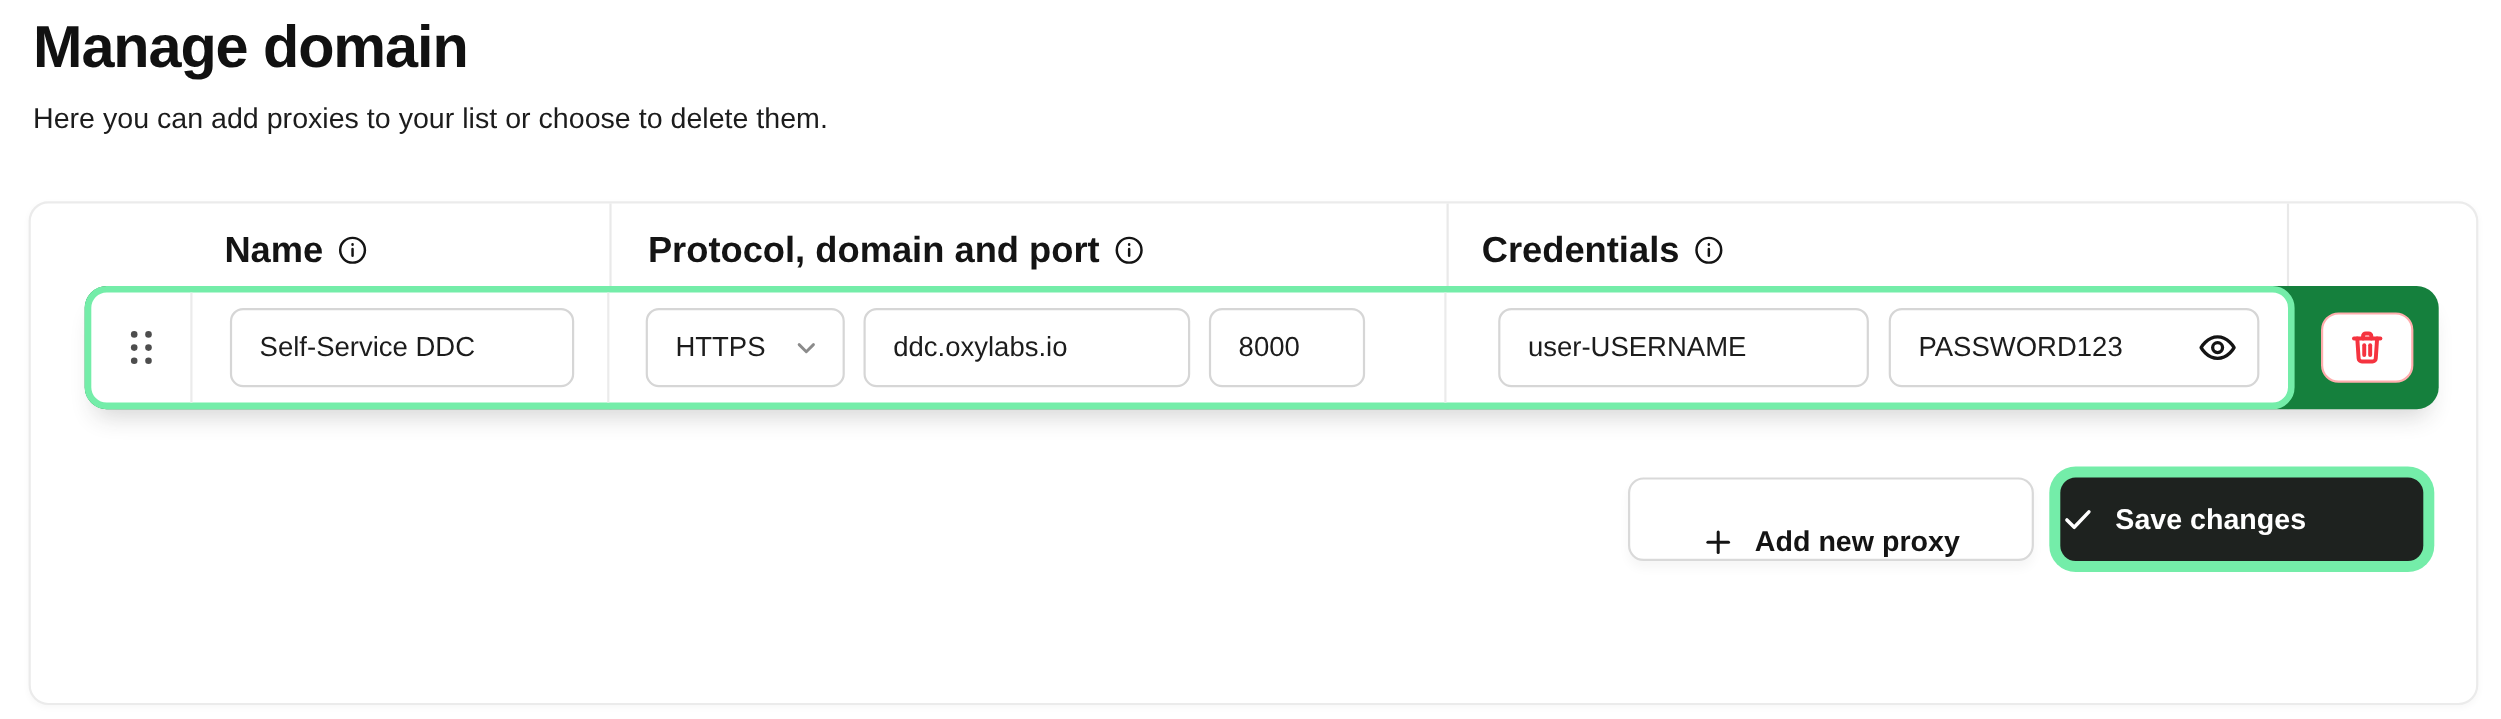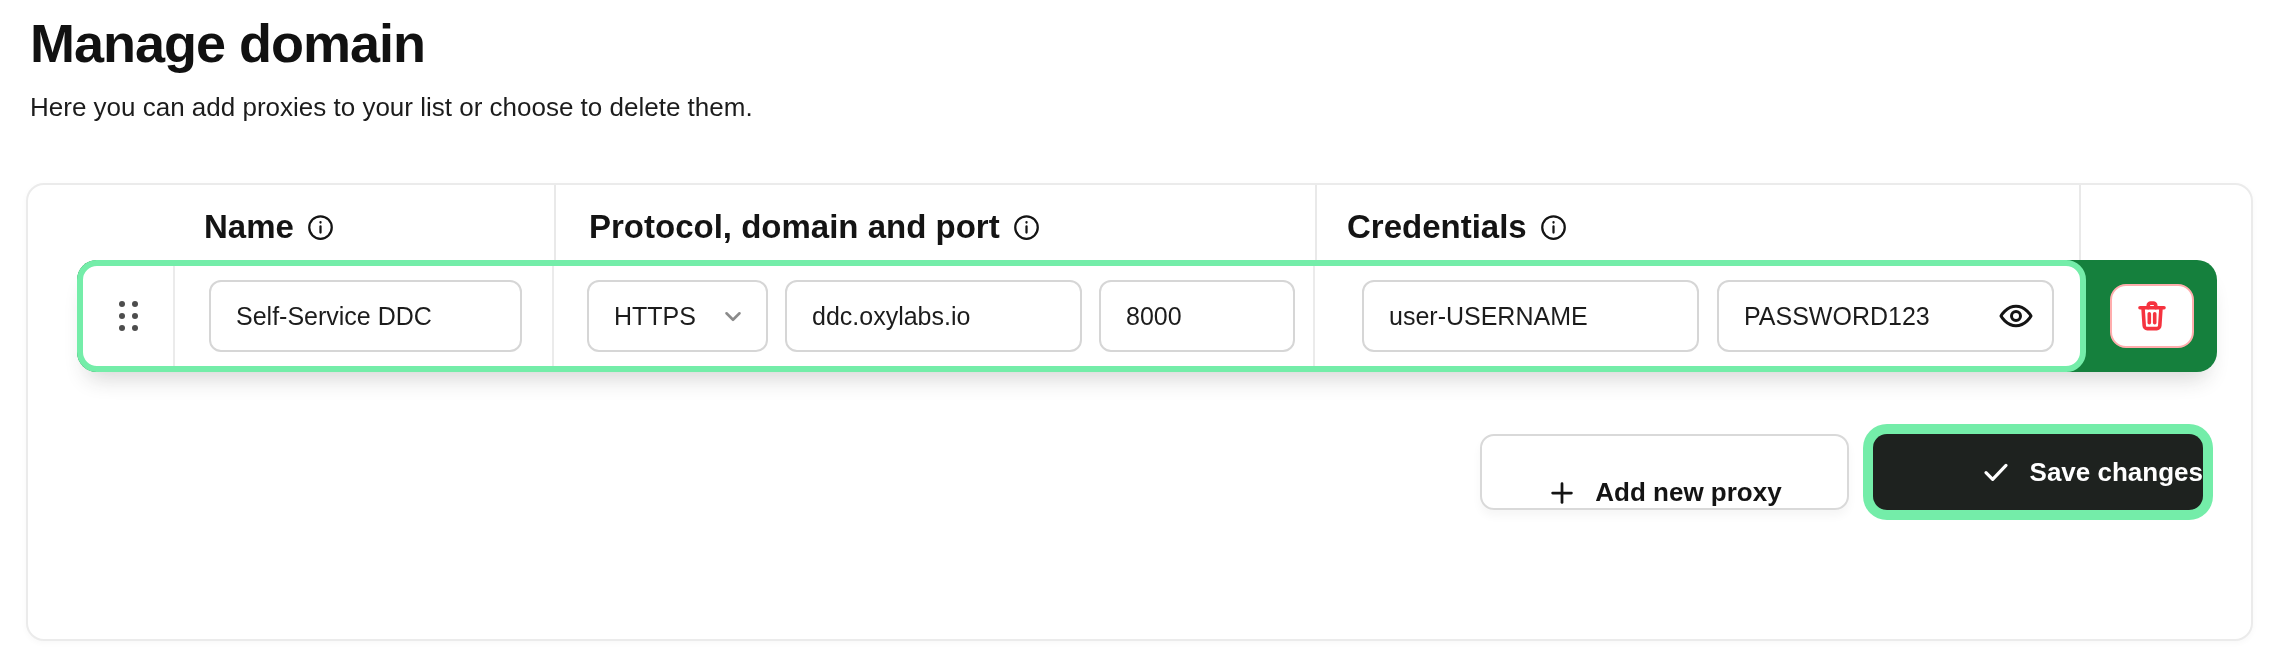--- a/index.html
+++ b/index.html
@@ -77,21 +77,21 @@
     padding: 0 25px;
     outline: none;
   }
   .input-name { width: 313px; }
   .tb-select {
     width: 181px;
     display: flex; align-items: center; justify-content: space-between;
     padding: 0 20px 0 25px; cursor: pointer;
   }
   .input-domain { width: 297px; }
-  .input-port { width: 196px; }
+  .input-port { width: 142px; }
   .input-user { width: 337px; }
   .password-wrap { position: relative; width: 337px; height: 72px; }
   .input-password { width: 337px; padding-right: 76px; }
   .eye-btn {
     position: absolute; right: 18px; top: 50%; transform: translateY(-50%);
     width: 40px; height: 40px; display: flex; align-items: center; justify-content: center;
     background: transparent; border: none; cursor: pointer; padding: 0;
   }
   .delete-btn {
     width: 84px; height: 64px;
@@ -109,21 +109,21 @@
     cursor: pointer;
     box-shadow: 0 6px 10px rgba(0,0,0,0.04);
   }
   .save-btn {
     position: absolute; left: 1845px; top: 249px;
     width: 330px; height: 76px;
     background: #1e221f; border: none; border-radius: 14px;
     box-shadow: 0 0 0 10px #74eda9;
     font-family: "Liberation Sans", sans-serif;
     font-size: 26px; font-weight: bold; color: #ffffff;
-    display: flex; align-items: center; justify-content: flex-end; gap: 18px;
+    display: flex; align-items: center; justify-content: flex-start; gap: 18px;
     cursor: pointer;
   }
   svg { display: block; }
 </style>
 </head>
 <body>
 
 <h1 class="page-title">Manage domain</h1>
 <p class="page-subtitle">Here you can add proxies to your list or choose to delete them.</p>
 

